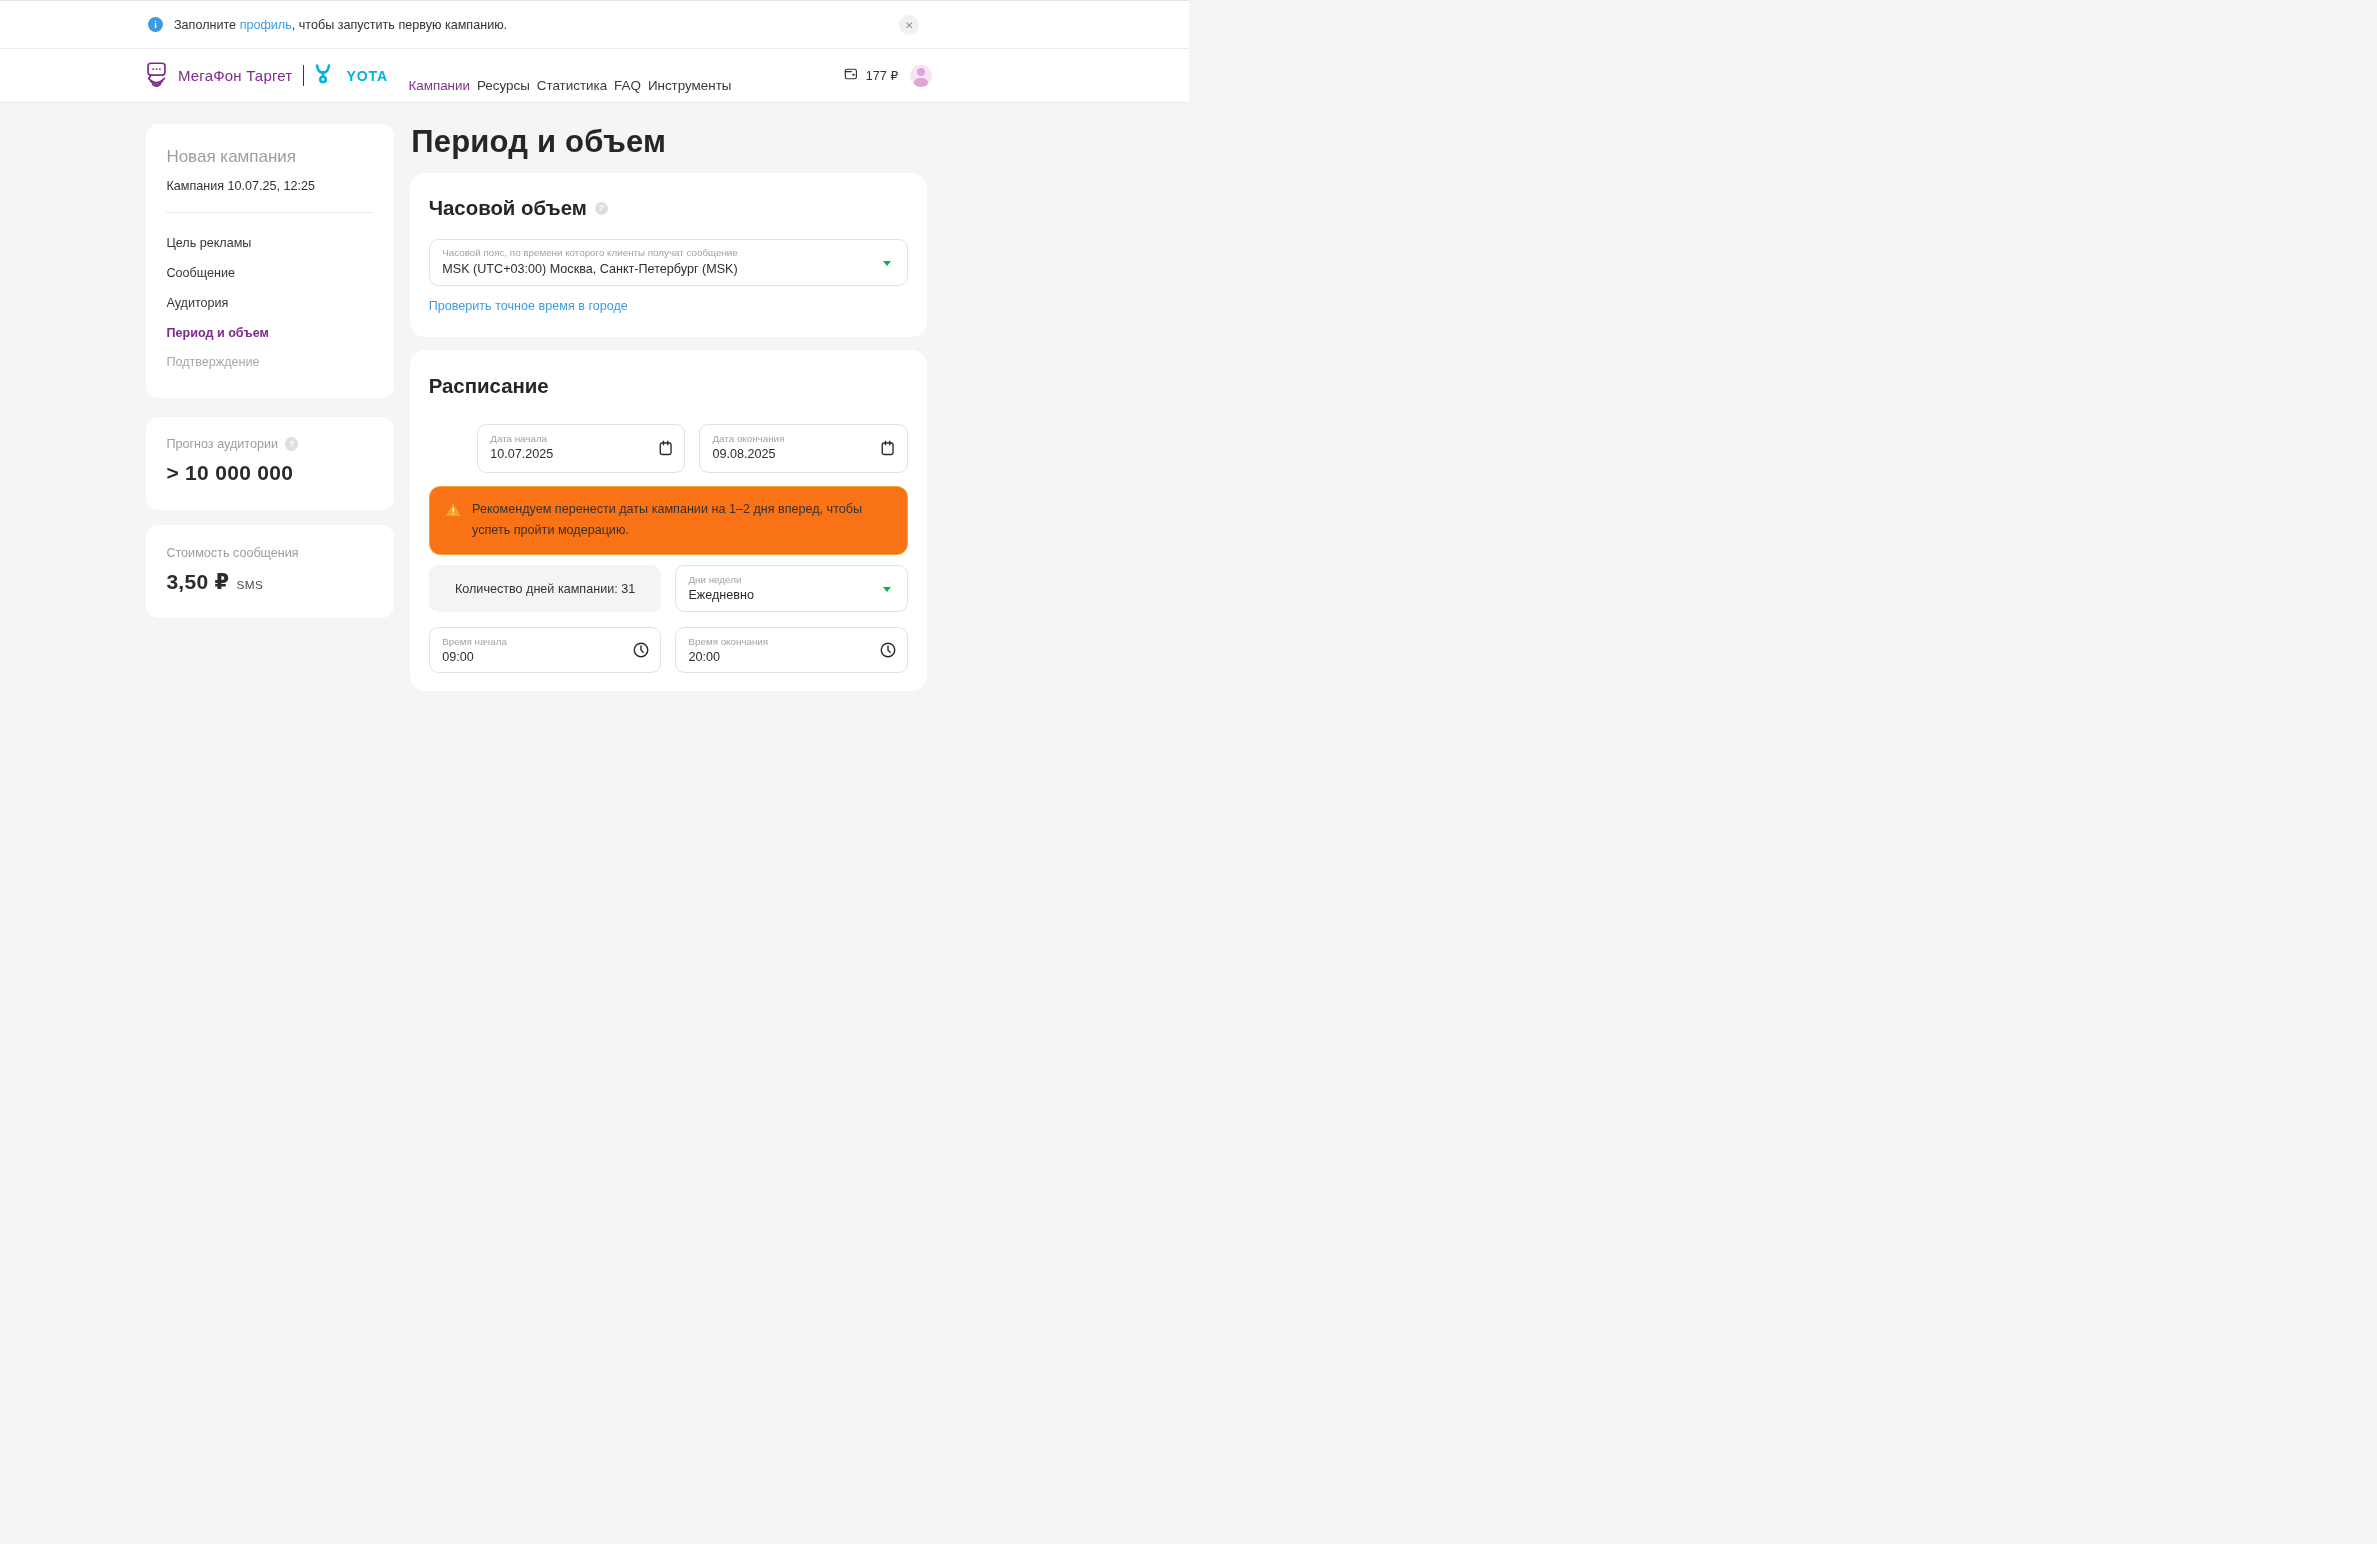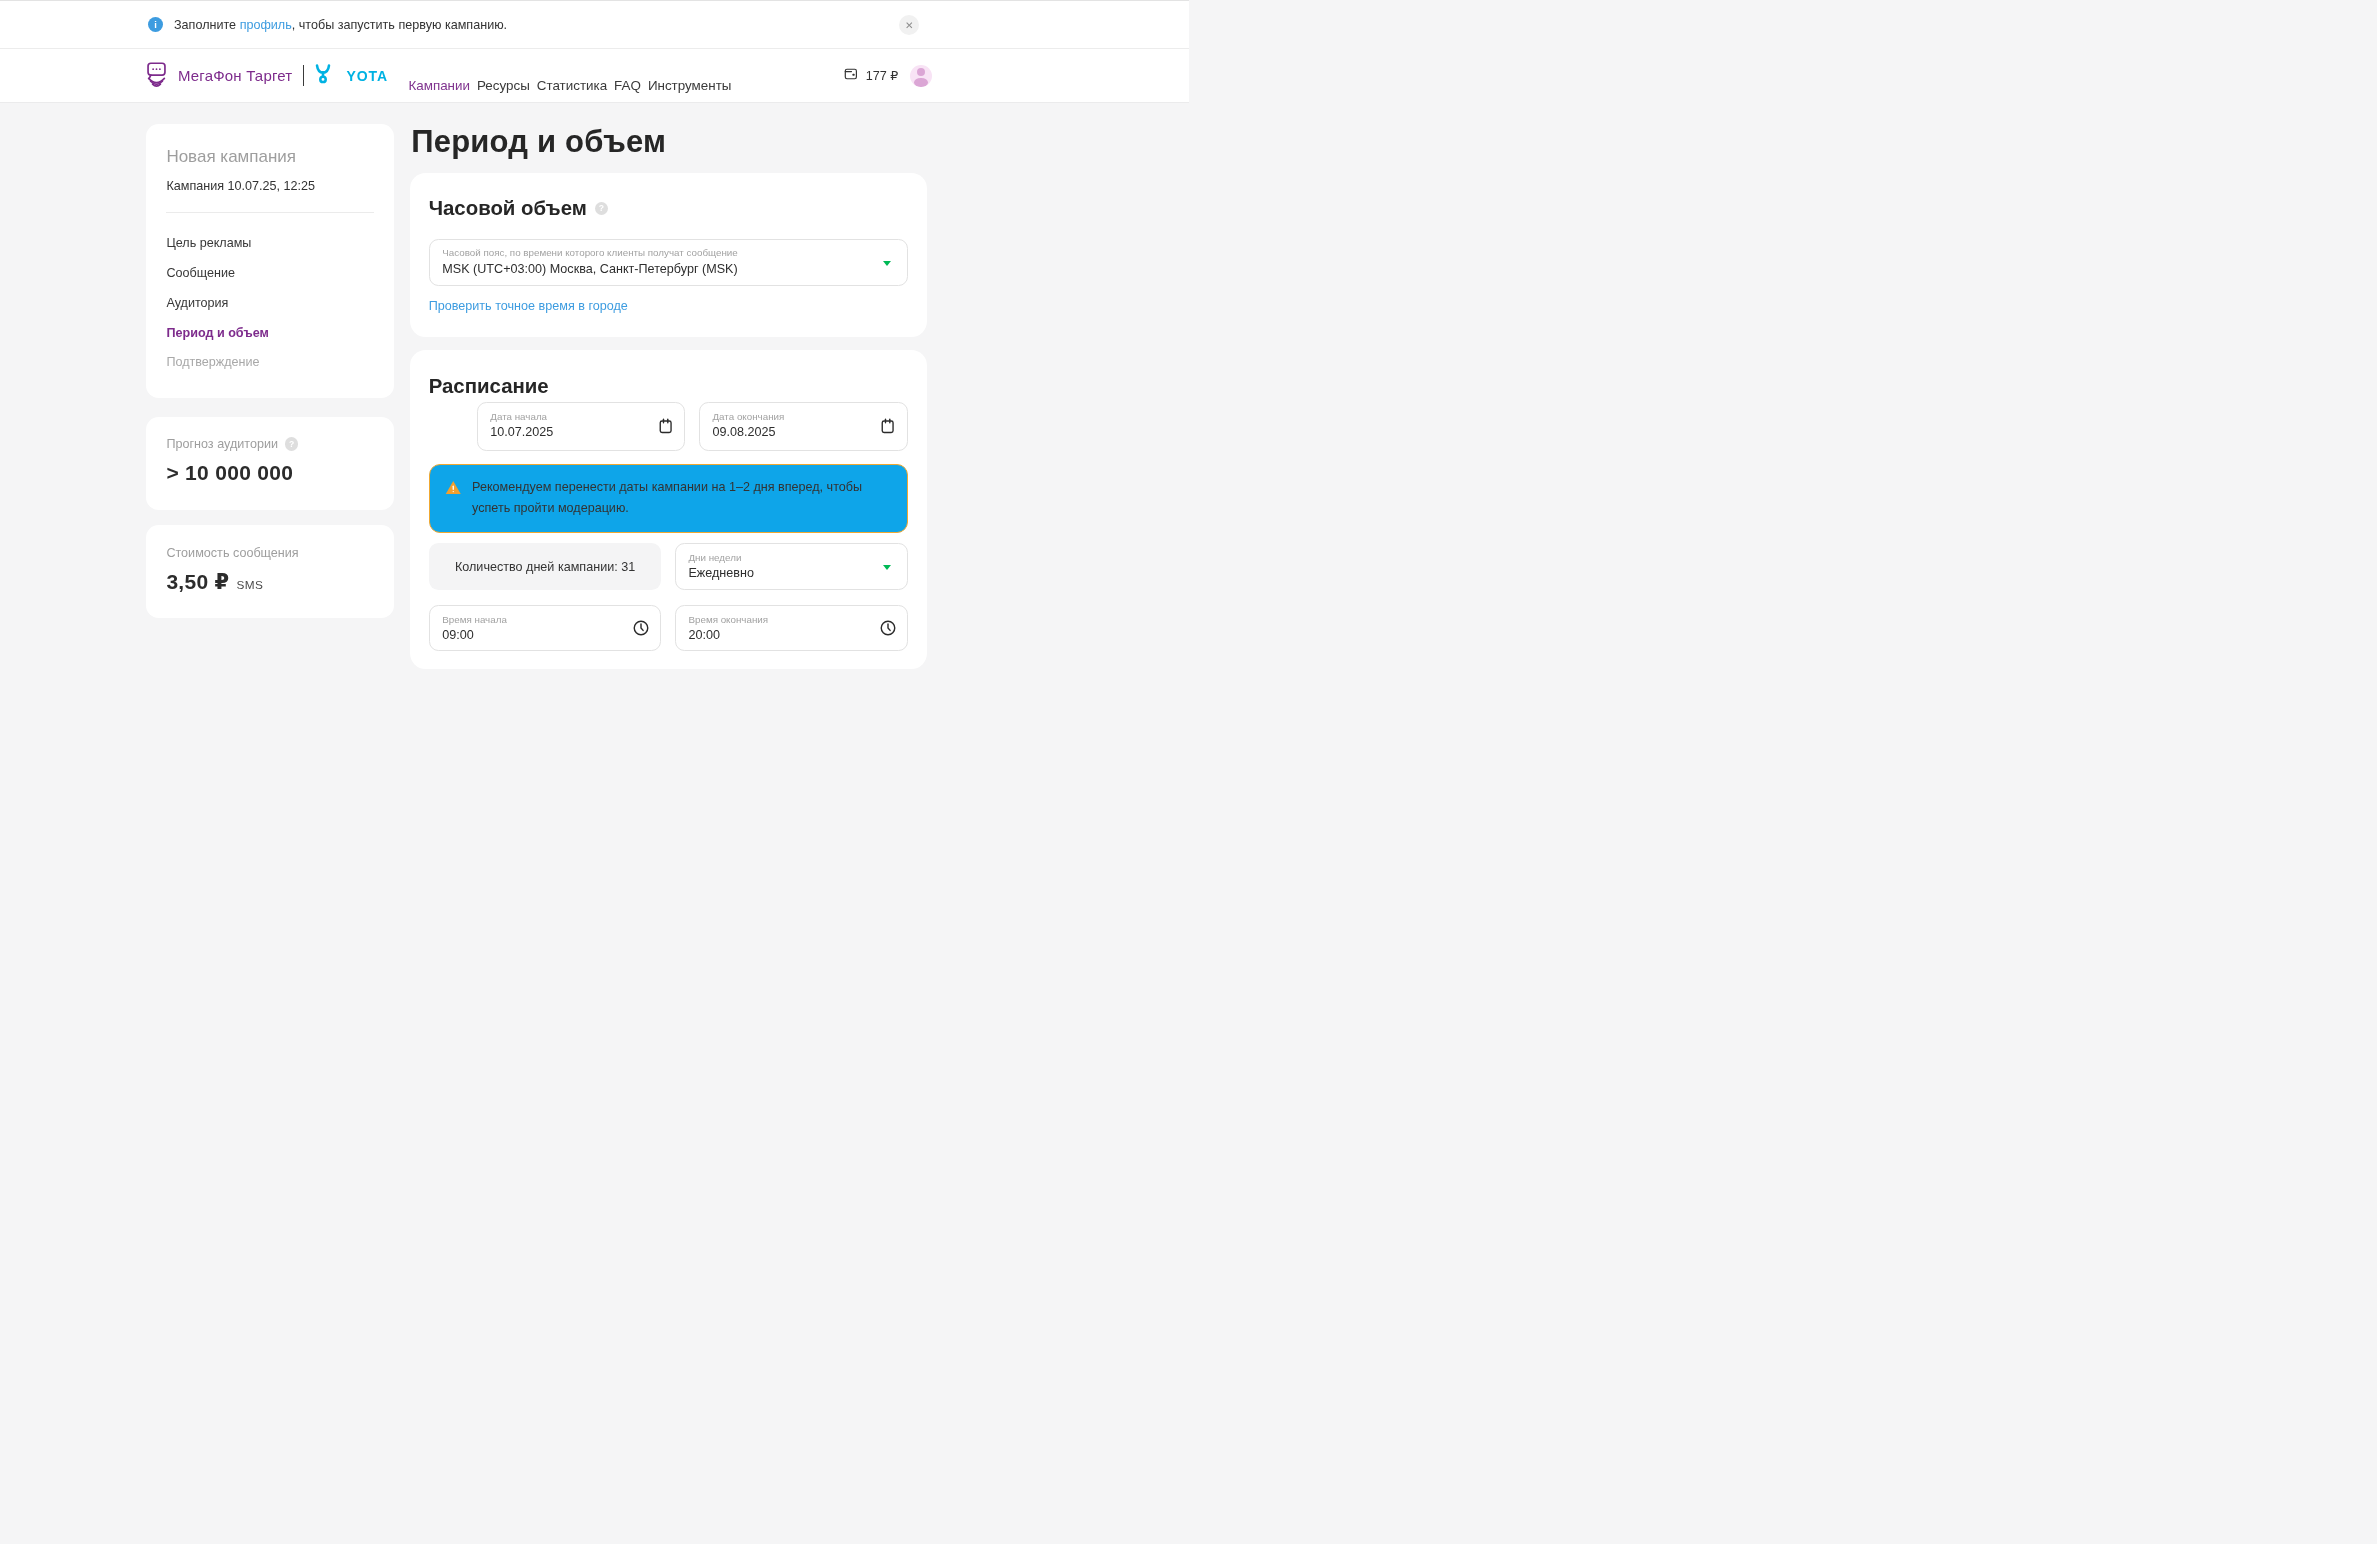--- a/index.html
+++ b/index.html
@@ -65,23 +65,23 @@
   .caret { position:absolute; right:15.7px; top:21px; width:0; height:0; border-left:4.3px solid transparent; border-right:4.3px solid transparent; border-top:5.9px solid #00b956; }
   .field-icon { position:absolute; right:10.2px; top:50%; transform:translateY(-50%); display:flex; }
 
   
   .tz-card { padding-bottom:24.4px; }
   .tz-field { margin-top:18px; height:47px; }
   .tz-link { display:inline-block; margin-top:13.4px; font-size:12.6px; color:#3d9ce0; cursor:pointer; }
 
   
   .grid-2 { display:grid; grid-template-columns:1fr 1fr; gap:13.4px; }
-  .dates-row { margin-top:4px;padding-left:48px; }
+  .dates-row { margin-top:26px;padding-left:48px; }
   .dates-row .field { height:49px; }
-  .warning { margin-top:12.6px; border:1.2px solid #f0a831; background:#0ea5e9; border-radius:11px; padding:12.6px 15.7px; display:flex; gap:10.2px; font-size:12.6px; color:#333; line-height:1.68; }
+  .warning { margin-top:12.6px; border:1.2px solid #f0a831; background:#f97316; border-radius:11px; padding:12.6px 15.7px; display:flex; gap:10.2px; font-size:12.6px; color:#333; line-height:1.68; }
   .warn-icon { flex:none; margin-top:3.1px; }
   .days-row { margin-top:10.2px; }
   .days-box { background:#f4f4f5; border-radius:9.4px; display:flex; align-items:center; justify-content:center; font-size:12.6px; color:#333; height:47px; }
   .weekdays-field { height:47px; }
   .time-row { margin-top:15px; }
   .time-row .field { height:46px; }
   .schedule-card { padding-bottom:18px; }
 
   
   .volume-card { margin-top:10.2px; height:157px; }

